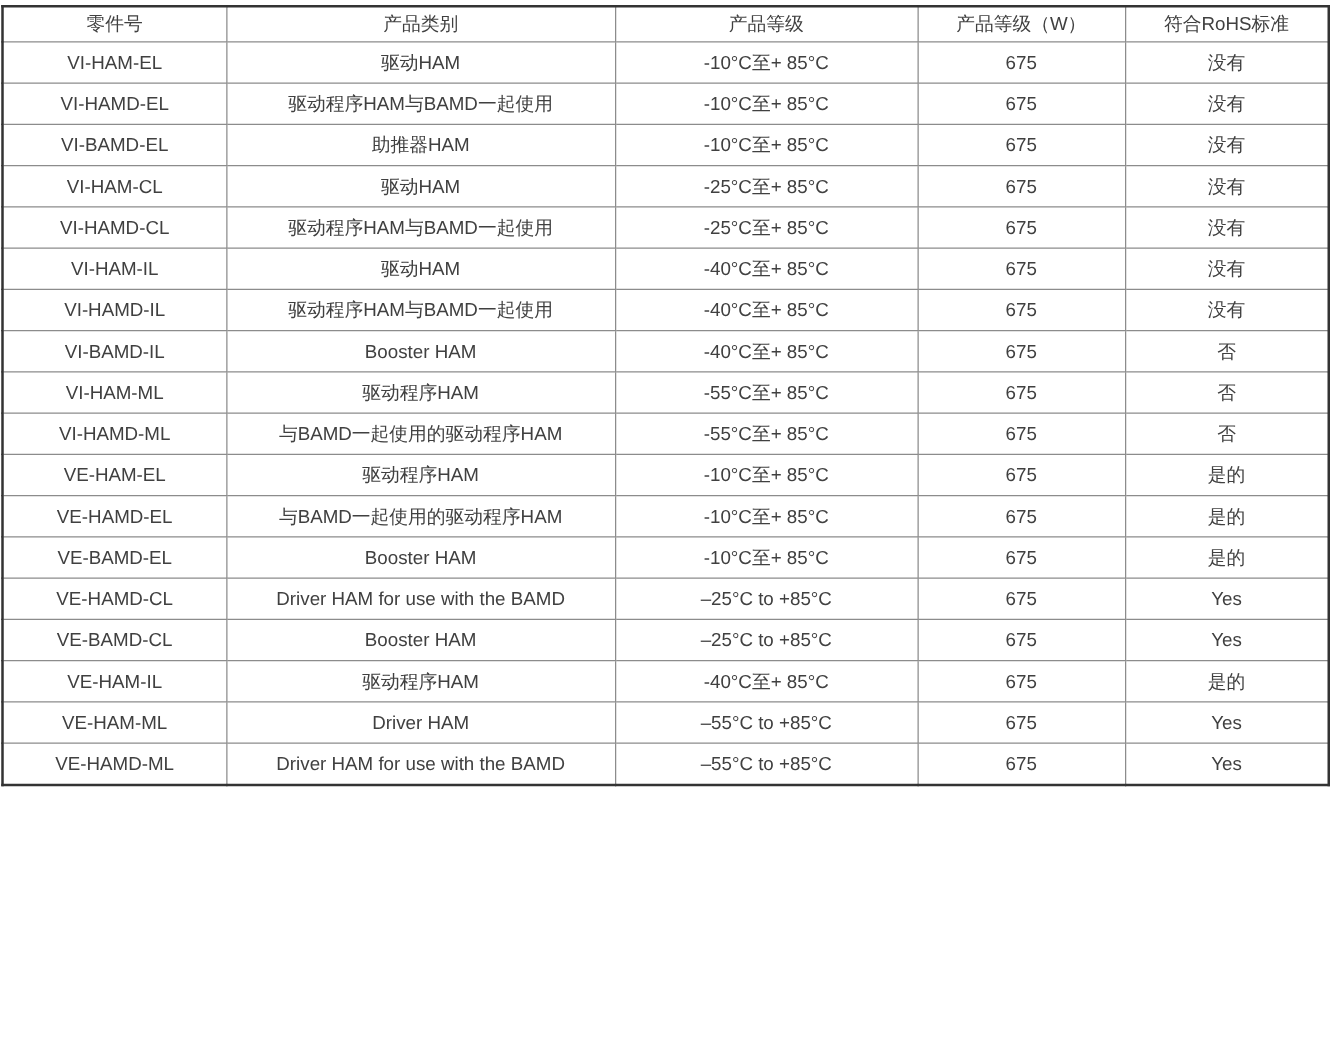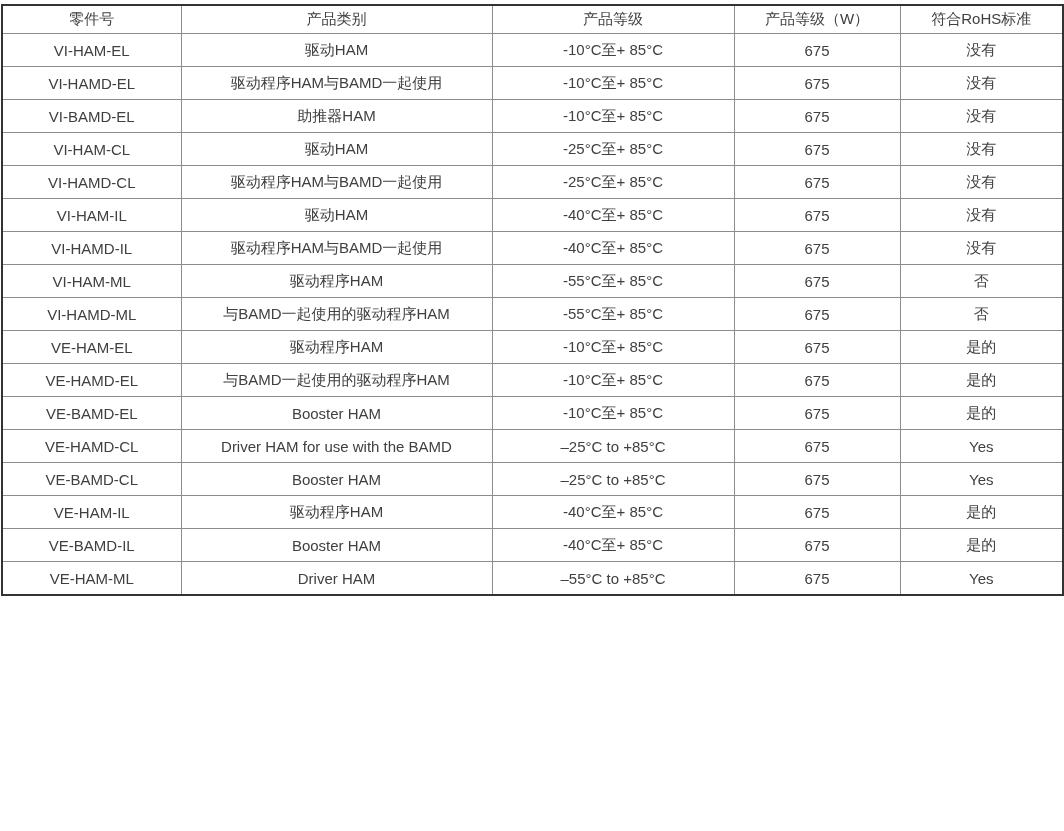--- a/index.html
+++ b/index.html
@@ -108,20 +108,27 @@
           <td>没有</td>
         </tr>
         <tr>
           <td>VI-HAMD-IL</td>
           <td>驱动程序HAM与BAMD一起使用</td>
           <td>-40°C至+ 85°C</td>
           <td>675</td>
           <td>没有</td>
         </tr>
         <tr>
+          <td>VI-BAMD-IL</td>
+          <td>Booster HAM</td>
+          <td>-40°C至+ 85°C</td>
+          <td>675</td>
+          <td>否</td>
+        </tr>
+        <tr>
           <td>VI-HAM-ML</td>
           <td>驱动程序HAM</td>
           <td>-55°C至+ 85°C</td>
           <td>675</td>
           <td>否</td>
         </tr>
         <tr>
           <td>VI-HAMD-ML</td>
           <td>与BAMD一起使用的驱动程序HAM</td>
           <td>-55°C至+ 85°C</td>
@@ -164,28 +171,28 @@
           <td>Yes</td>
         </tr>
         <tr>
           <td>VE-HAM-IL</td>
           <td>驱动程序HAM</td>
           <td>-40°C至+ 85°C</td>
           <td>675</td>
           <td>是的</td>
         </tr>
         <tr>
-          <td>VE-BAMD-IL</td>
-          <td>Booster HAM</td>
-          <td>-40°C至+ 85°C</td>
+          <td>VE-HAM-ML</td>
+          <td>Driver HAM</td>
+          <td>–55°C to +85°C</td>
           <td>675</td>
-          <td>是的</td>
+          <td>Yes</td>
         </tr>
         <tr>
-          <td>VE-HAM-ML</td>
-          <td>Driver HAM</td>
+          <td>VE-HAMD-ML</td>
+          <td>Driver HAM for use with the BAMD</td>
           <td>–55°C to +85°C</td>
           <td>675</td>
           <td>Yes</td>
         </tr>
       </tbody>
   </table>
 </div>
 
 </body></html>

